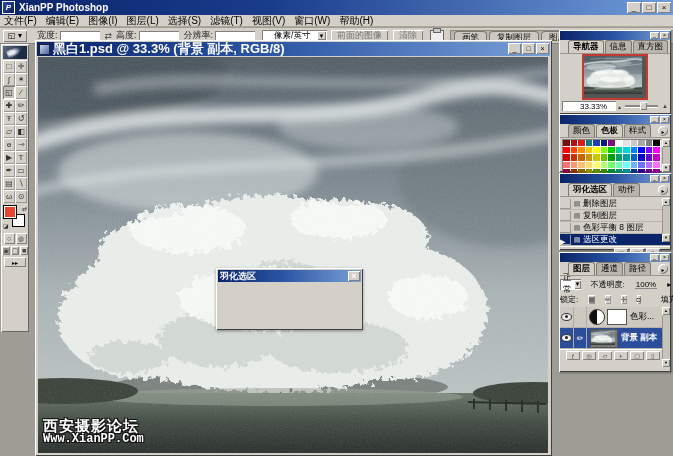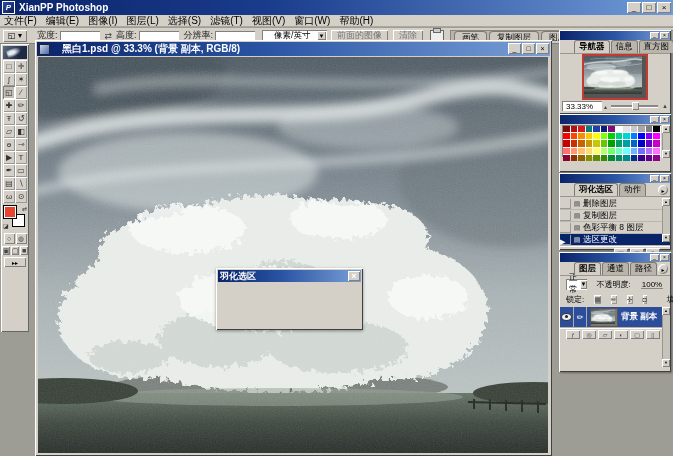--- a/index.html
+++ b/index.html
@@ -50,21 +50,21 @@
   .tb-row{display:flex;justify-content:center;gap:1px;margin-top:2px;}
   .qm-btn{width:11px;height:11px;}
   .sm-btn{width:8px;height:9px;}
   .ir-btn{width:22px;height:10px;font-size:6px;}
   .tb-glyph{font-size:7px;color:#444;}
   
   .docwin{position:absolute;left:35px;top:40px;width:517px;height:416px;background:#d4d0c8;
     box-shadow:inset 1px 1px 0 #fff,inset -1px -1px 0 #404040;padding:2px;box-sizing:border-box;}
   .doc-titlebar{height:14px;background:linear-gradient(90deg,#0a246a,#2a55a4 45%,#7ba0d8);display:flex;align-items:center;padding:0 2px;position:relative;}
   .doc-icon{width:9px;height:9px;background:linear-gradient(135deg,#cfd8ea,#4a66a8);border:1px solid #223;}
-  .doc-title{color:#fff;font-size:10px;font-weight:bold;margin-left:12px;white-space:nowrap;overflow:hidden;}
+  .doc-title{color:#fff;font-size:13px;font-weight:bold;margin-left:3px;white-space:nowrap;overflow:hidden;}
   .doc-btns{position:absolute;right:1px;top:1px;display:flex;gap:1px;}
   .doc-btn{width:13px;height:11px;font-size:7px;line-height:8px;}
   .doc-canvas{position:absolute;left:3px;top:17px;width:510px;height:396px;overflow:hidden;background:#8b958f;}
   .doc-canvas svg{display:block;}
   .watermark{position:absolute;left:5px;bottom:7px;color:#fff;line-height:1.05;
     text-shadow:1px 1px 0 #111,-1px -1px 0 #111,1px -1px 0 #111,-1px 1px 0 #111;}
   .wm1{font-size:15px;font-weight:bold;letter-spacing:1px;}
   .wm2{font-size:12px;font-weight:bold;font-family:"Liberation Mono","DejaVu Sans Mono",monospace;}
   
   .dialog{position:absolute;left:216px;top:268px;width:147px;height:62px;background:#d4d0c8;
@@ -78,29 +78,29 @@
   .dlg-input span{background:#0a246a;color:#fff;font-size:10px;padding:0 1px;}
   .dlg-unit{position:absolute;left:101px;top:12px;font-size:10px;}
   .dlg-ok{position:absolute;right:7px;top:7px;width:37px;height:15px;font-size:10px;box-shadow:0 0 0 1px #000,inset 1px 1px 0 #fff,inset -1px -1px 0 #808080;}
   .dlg-cancel{position:absolute;right:7px;top:27px;width:37px;height:15px;font-size:10px;}
   
   .palette{position:absolute;left:559px;width:112px;background:#d4d0c8;
     box-shadow:inset 1px 1px 0 #fff,inset -1px -1px 0 #404040,1px 1px 2px rgba(0,0,0,.35);padding:1px;box-sizing:border-box;}
   .pal-title{height:9px;background:linear-gradient(90deg,#0a246a,#2a55a4 50%,#7ba0d8);position:relative;}
   .pal-btns{position:absolute;right:1px;top:1px;display:flex;gap:1px;}
   .pal-wbtn{width:9px;height:7px;font-size:5px;line-height:5px;}
-  .pal-tabs{height:13px;display:flex;align-items:flex-end;padding-left:14px;gap:1px;position:relative;border-bottom:1px solid #9a968e;}
+  .pal-tabs{height:13px;display:flex;align-items:flex-end;padding-left:8px;gap:1px;position:relative;border-bottom:1px solid #9a968e;}
   .pal-tab{height:12px;padding:0 4px;font-size:8.5px;display:flex;align-items:center;background:#b9b5ad;border:1px solid #7e7a72;border-bottom:none;border-radius:3px 3px 0 0;white-space:nowrap;}
   .pal-tab.active{background:#d4d0c8;font-weight:bold;}
   .pal-menu{position:absolute;right:2px;top:2px;width:10px;height:10px;border-radius:50%;background:#d4d0c8;box-shadow:inset 1px 1px 0 #fff,inset -1px -1px 0 #808080;font-size:6px;display:flex;align-items:center;justify-content:center;}
   
   .nav-body{height:46px;display:flex;align-items:center;justify-content:center;background:#d4d0c8;}
   .nav-thumb{width:62px;height:42px;border:2px solid #c23b33;background:#555;overflow:hidden;}
   .nav-bottom{height:12px;display:flex;align-items:center;gap:2px;padding:0 2px;}
-  .nav-zoom{width:36px;height:10px;font-size:8px;display:flex;align-items:center;padding-left:4px;box-shadow:inset 1px 1px 0 #808080,inset -1px -1px 0 #fff;background:#fff;}
+  .nav-zoom{width:36px;height:10px;font-size:8px;display:flex;align-items:center;padding-left:18px;box-shadow:inset 1px 1px 0 #808080,inset -1px -1px 0 #fff;background:#fff;}
   .nav-slider{flex:1;height:10px;position:relative;}
   .nav-track{position:absolute;left:2px;right:2px;top:4px;height:2px;background:#888;box-shadow:0 1px 0 #fff;}
   .nav-knob{position:absolute;left:45%;top:1px;width:7px;height:8px;}
   .nav-mtn{font-size:6px;color:#444;}
   
   .sw-body{position:relative;height:33px;margin-top:1px;}
   .sw-grid{position:absolute;left:2px;top:0;width:99px;height:32px;display:grid;grid-template-columns:repeat(13,1fr);grid-auto-rows:6.2px;background:#fff;gap:1px;padding:1px;box-sizing:border-box;box-shadow:inset 1px 1px 0 #808080;}
   .swatch{width:100%;height:100%;}
   .vscroll{position:absolute;right:0;top:0;width:8px;background:#c6c3bb;display:flex;flex-direction:column;justify-content:space-between;box-shadow:inset 1px 0 0 #9a968e;}
   .scr-btn{width:8px;height:8px;font-size:4px;line-height:6px;}
@@ -108,21 +108,21 @@
   .hist-list{margin-top:1px;position:relative;}
   .hist-row{height:11px;display:flex;align-items:center;border-bottom:1px solid #bab6ae;background:#d4d0c8;padding-right:8px;}
   .hist-row.selected{background:#0a246a;color:#fff;}
   .hist-src{width:11px;height:10px;box-shadow:inset 0 -1px 0 #999,inset -1px 0 0 #999;flex:none;}
   .hist-ic{font-size:7px;width:12px;text-align:center;color:#555;flex:none;}
   .hist-row.selected .hist-ic{color:#ddd;}
   .hist-label{font-size:8.5px;white-space:nowrap;overflow:hidden;}
   .pal-bottom{height:11px;display:flex;align-items:center;justify-content:flex-end;gap:2px;padding:0 10px 0 2px;border-top:1px solid #fff;}
   .mini-btn{width:14px;height:9px;font-size:6px;color:#444;}
   
-  .lay-ctl{height:14px;display:flex;align-items:center;gap:10px;padding:1px 6px;}
+  .lay-ctl{height:14px;display:flex;align-items:center;gap:10px;padding:1px 0;}
   .lay-select{width:42px;height:11px;font-size:8.5px;display:flex;align-items:center;justify-content:space-between;padding-left:3px;box-shadow:inset 1px 1px 0 #808080,inset -1px -1px 0 #fff;background:#fff;}
   .lay-lab{font-size:8px;white-space:nowrap;}
   .lay-val{font-size:8px;box-shadow:inset 0 -1px 0 #888;padding:0 1px;white-space:nowrap;}
   .lock-ic{font-size:7px;color:#444;width:9px;height:9px;display:inline-flex;align-items:center;justify-content:center;box-shadow:inset 1px 1px 0 #fff,inset -1px -1px 0 #999;}
   .lay-rows{position:relative;}
   .lay-row{height:20px;display:flex;align-items:center;border-bottom:1px solid #b5b1a9;background:#cdc9c1;padding-right:8px;}
   .lay-row.selected{background:#2b4d9a;color:#fff;}
   .cell-eye{width:13px;height:100%;display:flex;align-items:center;justify-content:center;border-right:1px solid #b0aca4;flex:none;}
   .eye{width:9px;height:6px;border:1px solid #333;border-radius:50%;position:relative;background:#eee;}
   .eye::after{content:"";position:absolute;left:2.5px;top:1px;width:3px;height:3px;background:#222;border-radius:50%;}
@@ -323,20 +323,24 @@
             <line x1="436" y1="342" x2="436" y2="352"></line>
               <line x1="452" y1="342" x2="452" y2="353"></line>
             <line x1="468" y1="343" x2="468" y2="354"></line>
               <line x1="484" y1="343" x2="484" y2="355"></line>
             <line x1="500" y1="344" x2="500" y2="356"></line>
               <line x1="430" y1="345" x2="508" y2="347"></line>
           </g>
           <rect x="0" y="0" width="510" height="396" filter="url(#fnoise)" opacity="0.13"></rect>
         </g>
       </svg>
+      <div class="watermark">
+        <div class="wm1">西安摄影论坛</div>
+        <div class="wm2">Www.XianPP.Com</div>
+      </div>
     </div>
   </div>
 
   <div class="dialog">
     <div class="dlg-title">
       <span>羽化选区</span>
       <span class="btn dlg-close">×</span>
     </div>
   </div>
 
@@ -369,20 +373,26 @@
       <span class="nav-mtn">▲</span>
     </div>
   </div>
 
   <div class="palette" style="top:114px;height:58px;">
     <div class="pal-title">
       <span class="pal-btns">
         <span class="btn pal-wbtn">_</span>
         <span class="btn pal-wbtn">×</span>
       </span>
+    </div>
+    <div class="pal-tabs">
+      <span class="pal-tab">颜色</span>
+      <span class="pal-tab active">色板</span>
+      <span class="pal-tab">样式</span>
+      <span class="pal-menu">▸</span>
     </div>
     <div class="sw-body">
       <div class="sw-grid">
 
       <span class="swatch" style="background: rgb(124, 12, 12);"></span>
           <span class="swatch" style="background: rgb(178, 17, 17);"></span>
           <span class="swatch" style="background: rgb(211, 28, 28);"></span>
           <span class="swatch" style="background: rgb(15, 124, 124);"></span>
           <span class="swatch" style="background: rgb(31, 63, 176);"></span>
           <span class="swatch" style="background: rgb(16, 26, 124);"></span>
@@ -525,20 +535,29 @@
       <span class="lock-ic">▦</span>
       <span class="lock-ic">✏</span>
       <span class="lock-ic">✛</span>
       <span class="lock-ic">◘</span>
       <span class="spacer"></span>
       <span class="lay-lab">填充:</span>
       <span class="lay-val">100%</span>
       <span class="lay-lab">▸</span>
     </div>
     <div class="lay-rows">
+      <div class="lay-row">
+        <span class="cell-eye">
+            <span class="eye"></span>
+          </span>
+        <span class="cell-link"></span>
+        <span class="adj-circle"></span>
+        <span class="mask-thumb"></span>
+        <span class="lay-name">色彩...</span>
+      </div>
       <div class="lay-row selected">
         <span class="cell-eye">
             <span class="eye"></span>
           </span>
         <span class="cell-link">✏</span>
         <span class="lay-thumb">
           <svg width="24" height="15" viewBox="0 0 510 396" preserveAspectRatio="none">
               <use href="#scene"></use>
             </svg>
         </span>

